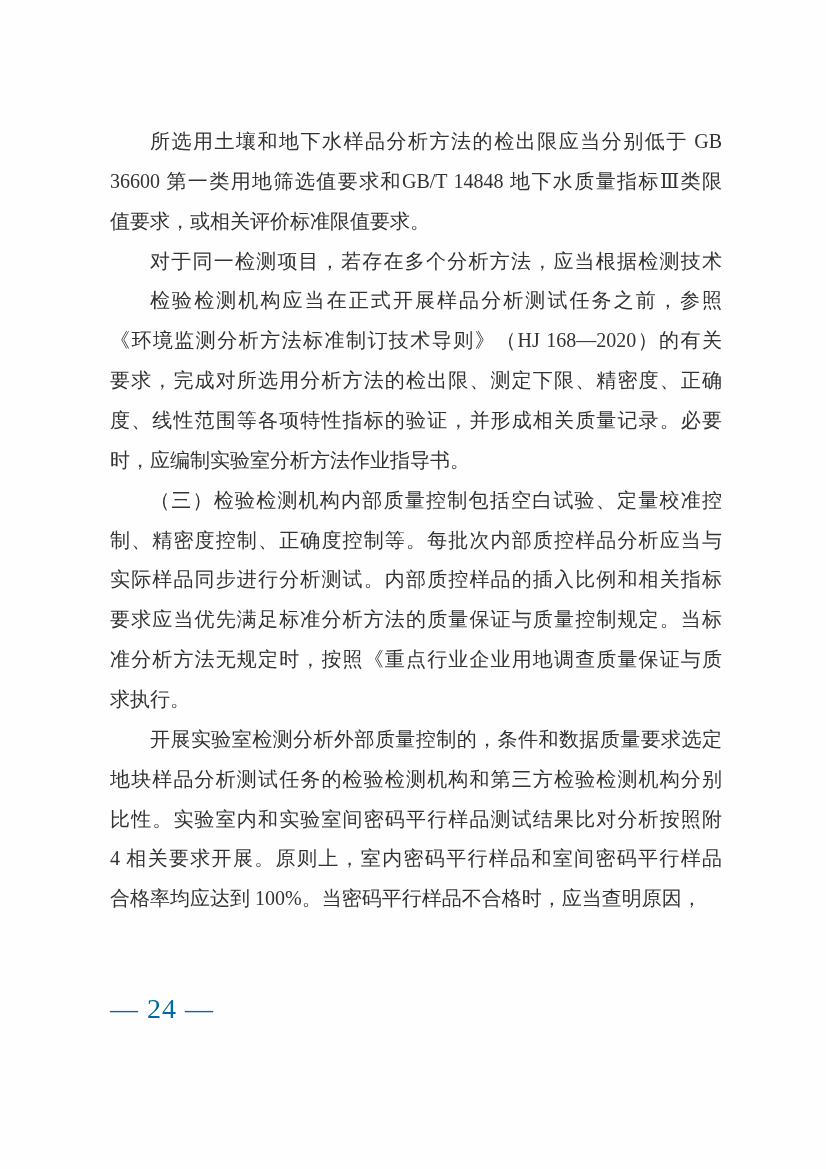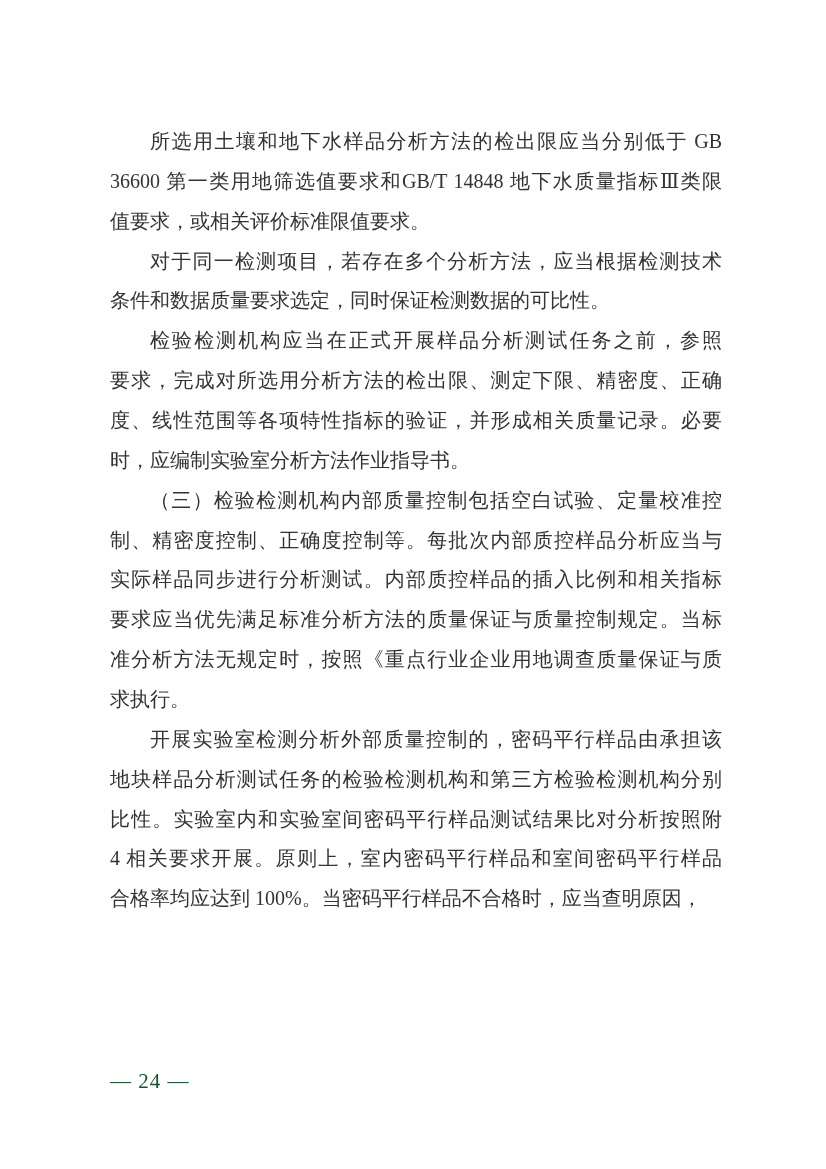--- a/index.html
+++ b/index.html
@@ -36,53 +36,53 @@
   .ln.indent {
     padding-left: 40px;
   }
   .ln.plast {
     text-align: center;
     text-align-last: left;
   }
   .page-number {
     position: absolute;
     left: 110px;
-    top: 1068px;
-    font-size: 21px;
+    top: 996px;
+    font-size: 28px;
     line-height: 26px;
-    color: #14532d;
+    color: #0369a1;
     letter-spacing: 1px;
   }
 </style>
 </head>
 <body>
 
 <div class="page">
   <div class="body-text">
 
     <div class="ln indent">所选用土壤和地下水样品分析方法的检出限应当分别低于 GB</div>
     <div class="ln">36600 第一类用地筛选值要求和GB/T 14848 地下水质量指标Ⅲ类限</div>
     <div class="ln plast">值要求，或相关评价标准限值要求。</div>
 
     <div class="ln indent">对于同一检测项目，若存在多个分析方法，应当根据检测技术</div>
-    <div class="ln plast">条件和数据质量要求选定，同时保证检测数据的可比性。</div>
 
     <div class="ln indent">检验检测机构应当在正式开展样品分析测试任务之前，参照</div>
+    <div class="ln">《环境监测分析方法标准制订技术导则》（HJ 168—2020）的有关</div>
     <div class="ln">要求，完成对所选用分析方法的检出限、测定下限、精密度、正确</div>
     <div class="ln">度、线性范围等各项特性指标的验证，并形成相关质量记录。必要</div>
     <div class="ln plast">时，应编制实验室分析方法作业指导书。</div>
 
     <div class="ln indent">（三）检验检测机构内部质量控制包括空白试验、定量校准控</div>
     <div class="ln">制、精密度控制、正确度控制等。每批次内部质控样品分析应当与</div>
     <div class="ln">实际样品同步进行分析测试。内部质控样品的插入比例和相关指标</div>
     <div class="ln">要求应当优先满足标准分析方法的质量保证与质量控制规定。当标</div>
     <div class="ln">准分析方法无规定时，按照《重点行业企业用地调查质量保证与质</div>
     <div class="ln plast">求执行。</div>
 
-    <div class="ln indent">开展实验室检测分析外部质量控制的，密码平行样品由承担该</div>
+    <div class="ln indent">开展实验室检测分析外部质量控制的，条件和数据质量要求选定</div>
     <div class="ln">地块样品分析测试任务的检验检测机构和第三方检验检测机构分别</div>
     <div class="ln">比性。实验室内和实验室间密码平行样品测试结果比对分析按照附</div>
     <div class="ln">4 相关要求开展。原则上，室内密码平行样品和室间密码平行样品</div>
     <div class="ln plast">合格率均应达到 100%。当密码平行样品不合格时，应当查明原因，</div>
 
   </div>
 
   <div class="page-number">— 24 —</div>
 </div>
 

